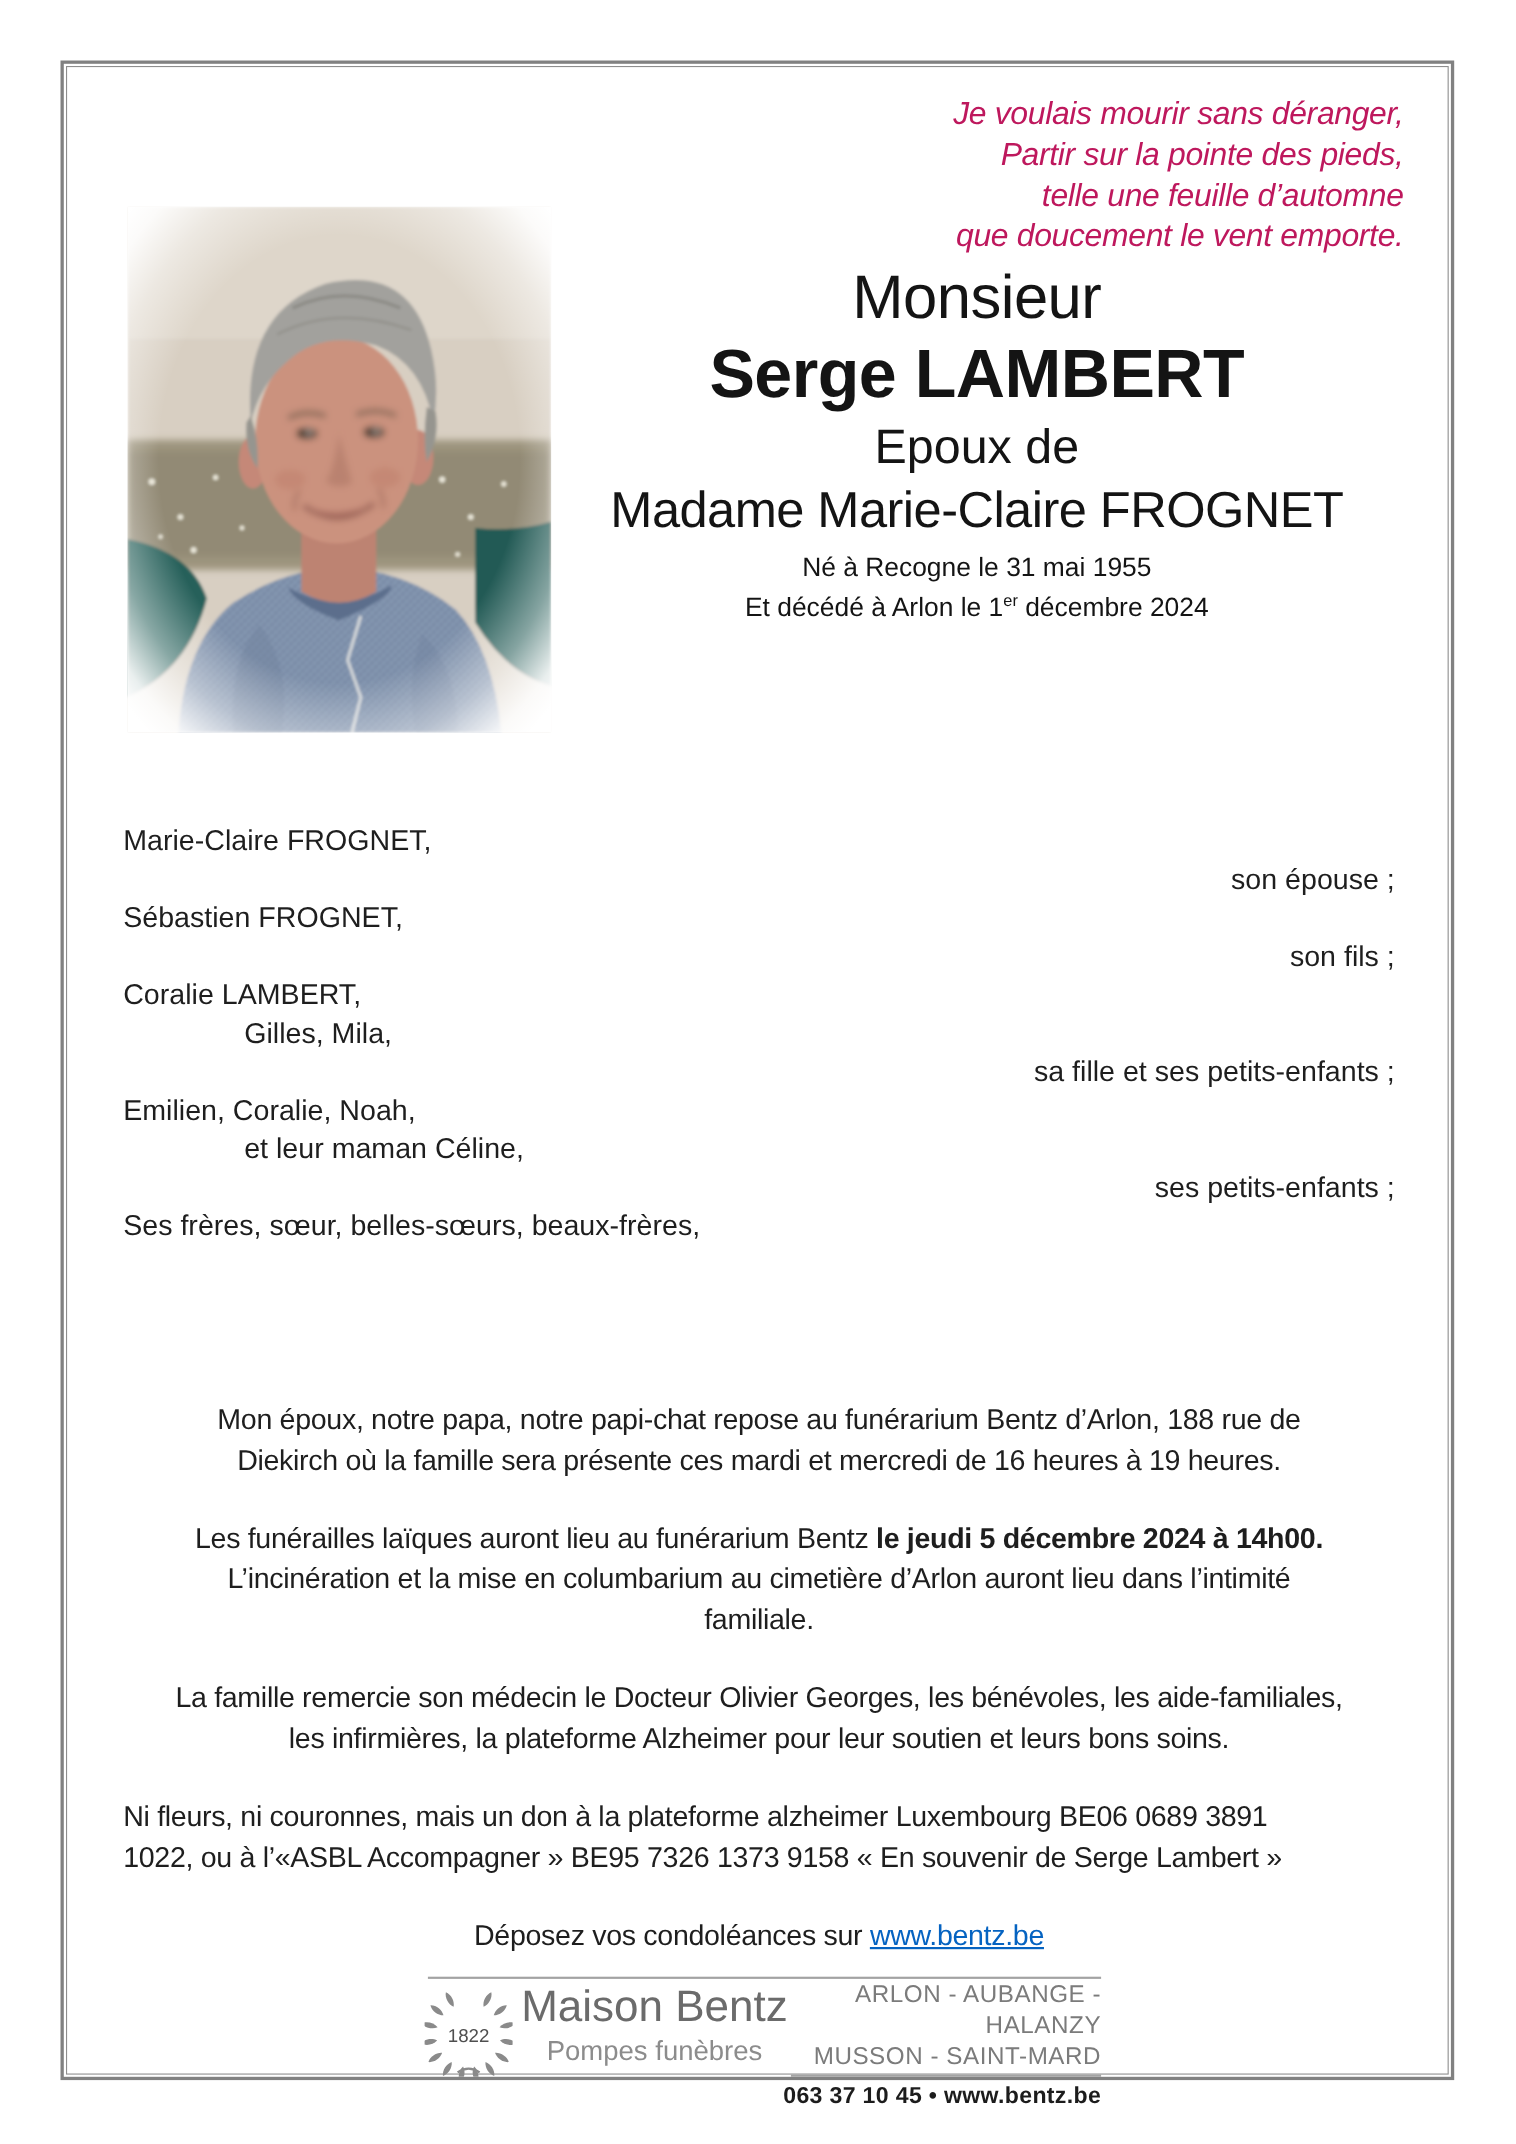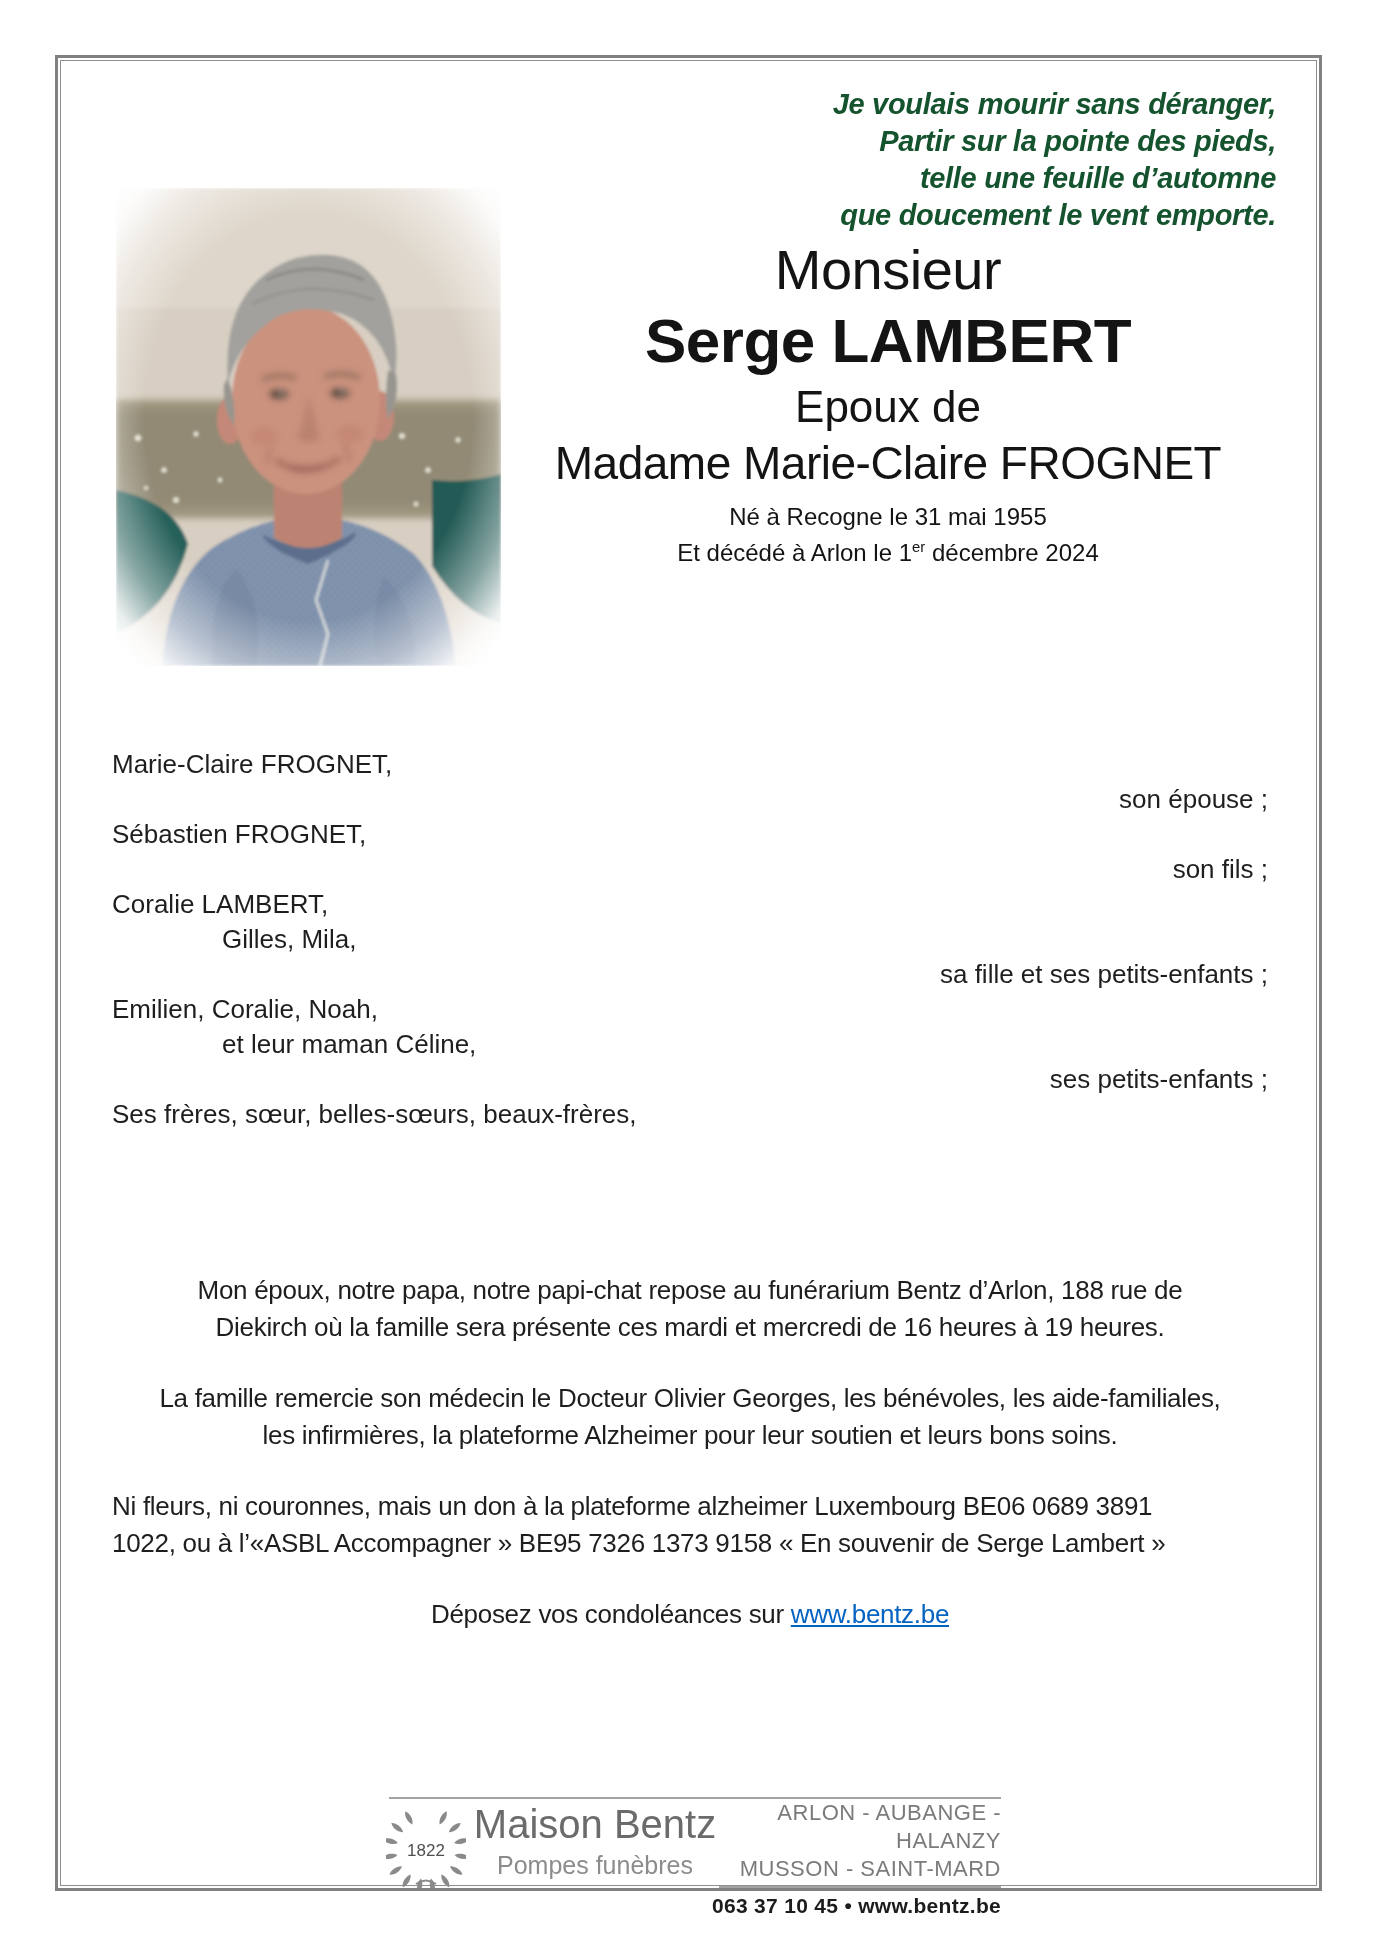--- a/index.html
+++ b/index.html
@@ -10,22 +10,22 @@
   
   .frame-outer{position:absolute;left:55px;top:55px;right:56px;bottom:58px;border:3px solid #818181;}
   .frame-inner{position:absolute;inset:2px;border:1px solid #8e8e8e;}
 
   
   .photo{position:absolute;left:116px;top:188px;width:385px;height:478px;}
 
   
   .quote{
     position:absolute;top:86px;right:102px;text-align:right;
-    font-size:29px;line-height:37px;font-weight:700;font-style:italic;
-    white-space:pre-line;letter-spacing:-0.3px;color:#14532d;
+    font-size:29px;line-height:37px;font-weight:400;font-style:italic;
+    white-space:pre-line;letter-spacing:-0.3px;color:#be185d;
   }
 
   
   .header{position:absolute;left:458px;top:237px;width:860px;text-align:center;color:#141414;}
   .h-title{font-size:56px;line-height:66px;letter-spacing:-0.5px;}
   .h-name{font-size:62px;line-height:76px;font-weight:700;letter-spacing:-0.5px;}
   .h-epoux{font-size:44px;line-height:56px;}
   .h-spouse{font-size:46px;line-height:56px;letter-spacing:-0.5px;}
   .h-birth,.h-death{font-size:24px;line-height:36px;}
   .h-birth{margin-top:8px;}
@@ -184,20 +184,21 @@
     <div class="fl right">sa fille et ses petits-enfants ;</div>
     <div class="fl left">Emilien, Coralie, Noah,</div>
     <div class="fl indent">et leur maman Céline,</div>
     <div class="fl right">ses petits-enfants ;</div>
     <div class="fl left">Ses frères, sœur, belles-sœurs, beaux-frères,</div>
   </div>
 
   <div class="paragraphs">
     <div class="para center">Mon époux, notre papa, notre papi-chat repose au funérarium Bentz d’Arlon, 188 rue de
 Diekirch où la famille sera présente ces mardi et mercredi de 16 heures à 19 heures.</div>
+    <div class="para center"><span>Les funérailles laïques auront lieu au funérarium Bentz </span><b>le jeudi 5 décembre 2024 à 14h00.</b><br><span>L’incinération et la mise en columbarium au cimetière d’Arlon auront lieu dans l’intimité</span><br><span>familiale.</span></div>
     <div class="para center">La famille remercie son médecin le Docteur Olivier Georges, les bénévoles, les aide-familiales,
 les infirmières, la plateforme Alzheimer pour leur soutien et leurs bons soins.</div>
     <div class="para left">Ni fleurs, ni couronnes, mais un don à la plateforme alzheimer Luxembourg BE06 0689 3891
 1022, ou à l’«ASBL Accompagner » BE95 7326 1373 9158 « En souvenir de Serge Lambert »</div>
     <div class="condolences"><span>Déposez vos condoléances sur </span><a href="#">www.bentz.be</a></div>
   </div>
 
   <div class="footer-rule-top"></div>
 
   <div class="wreath">

